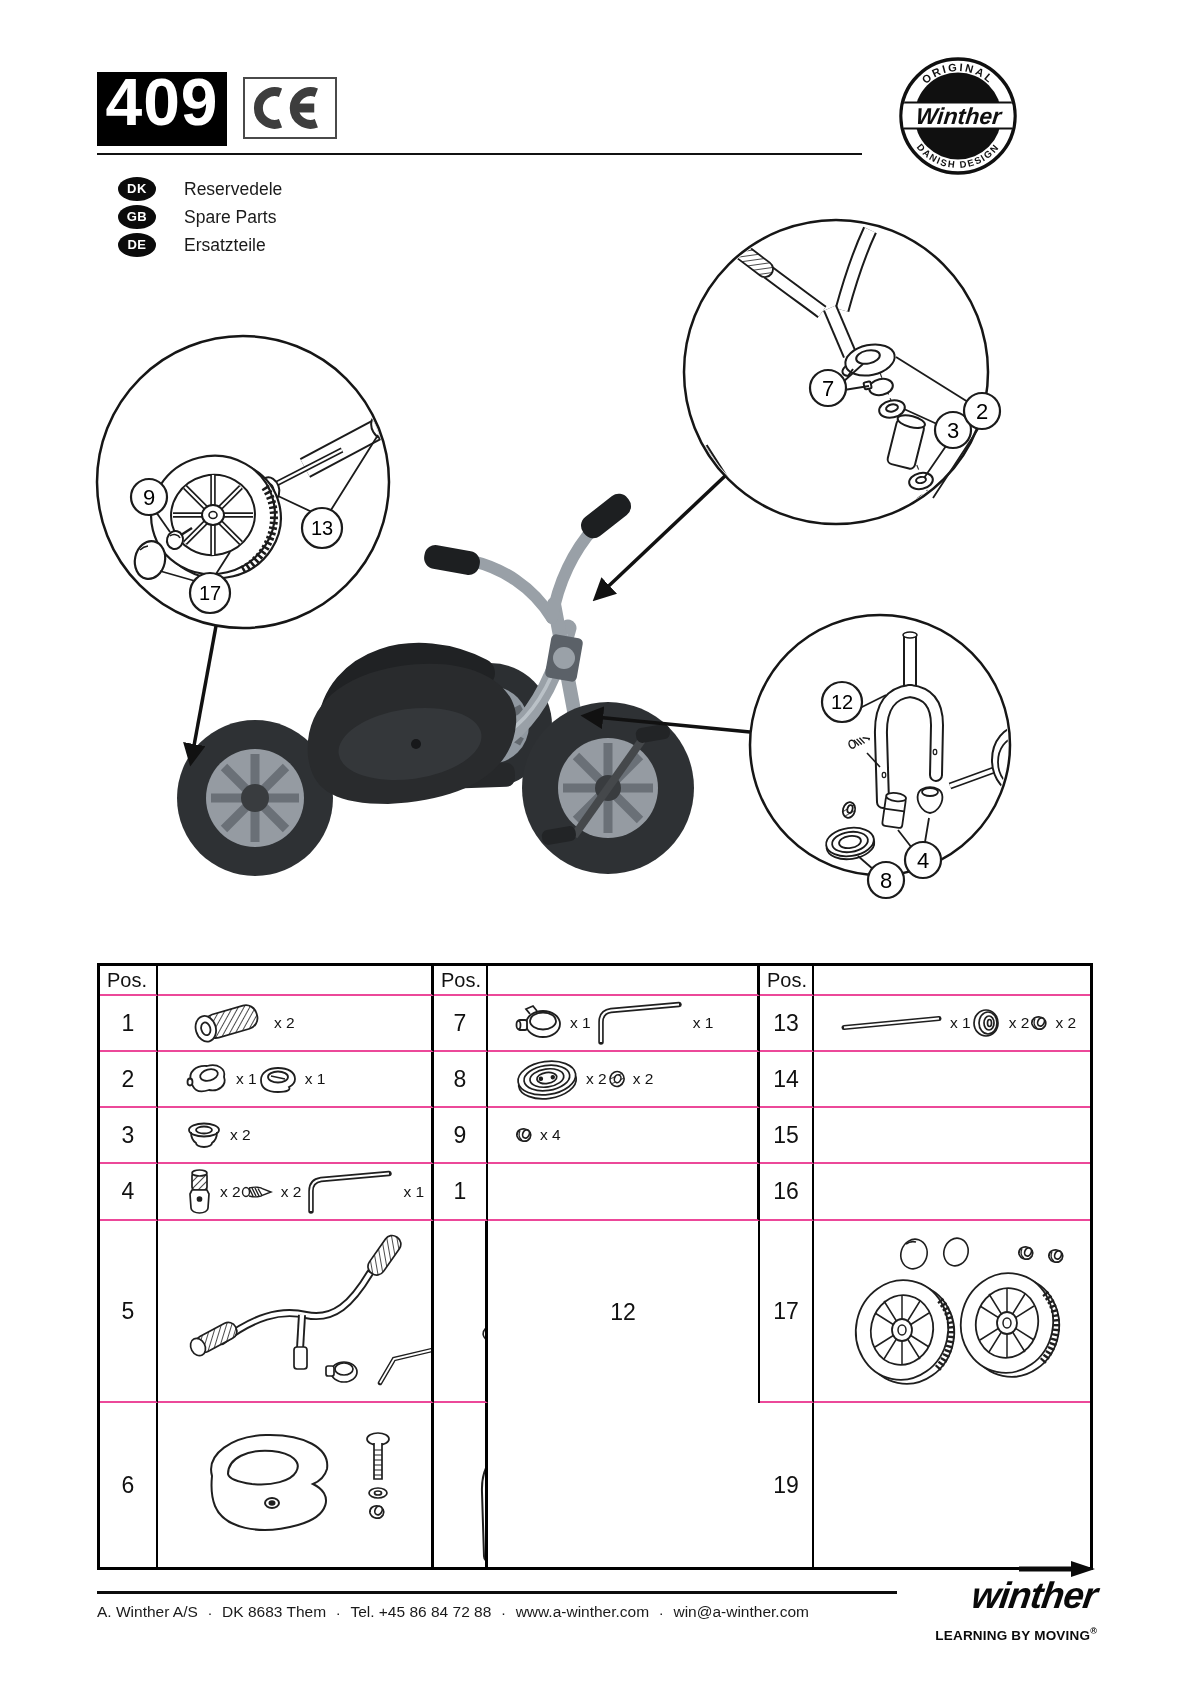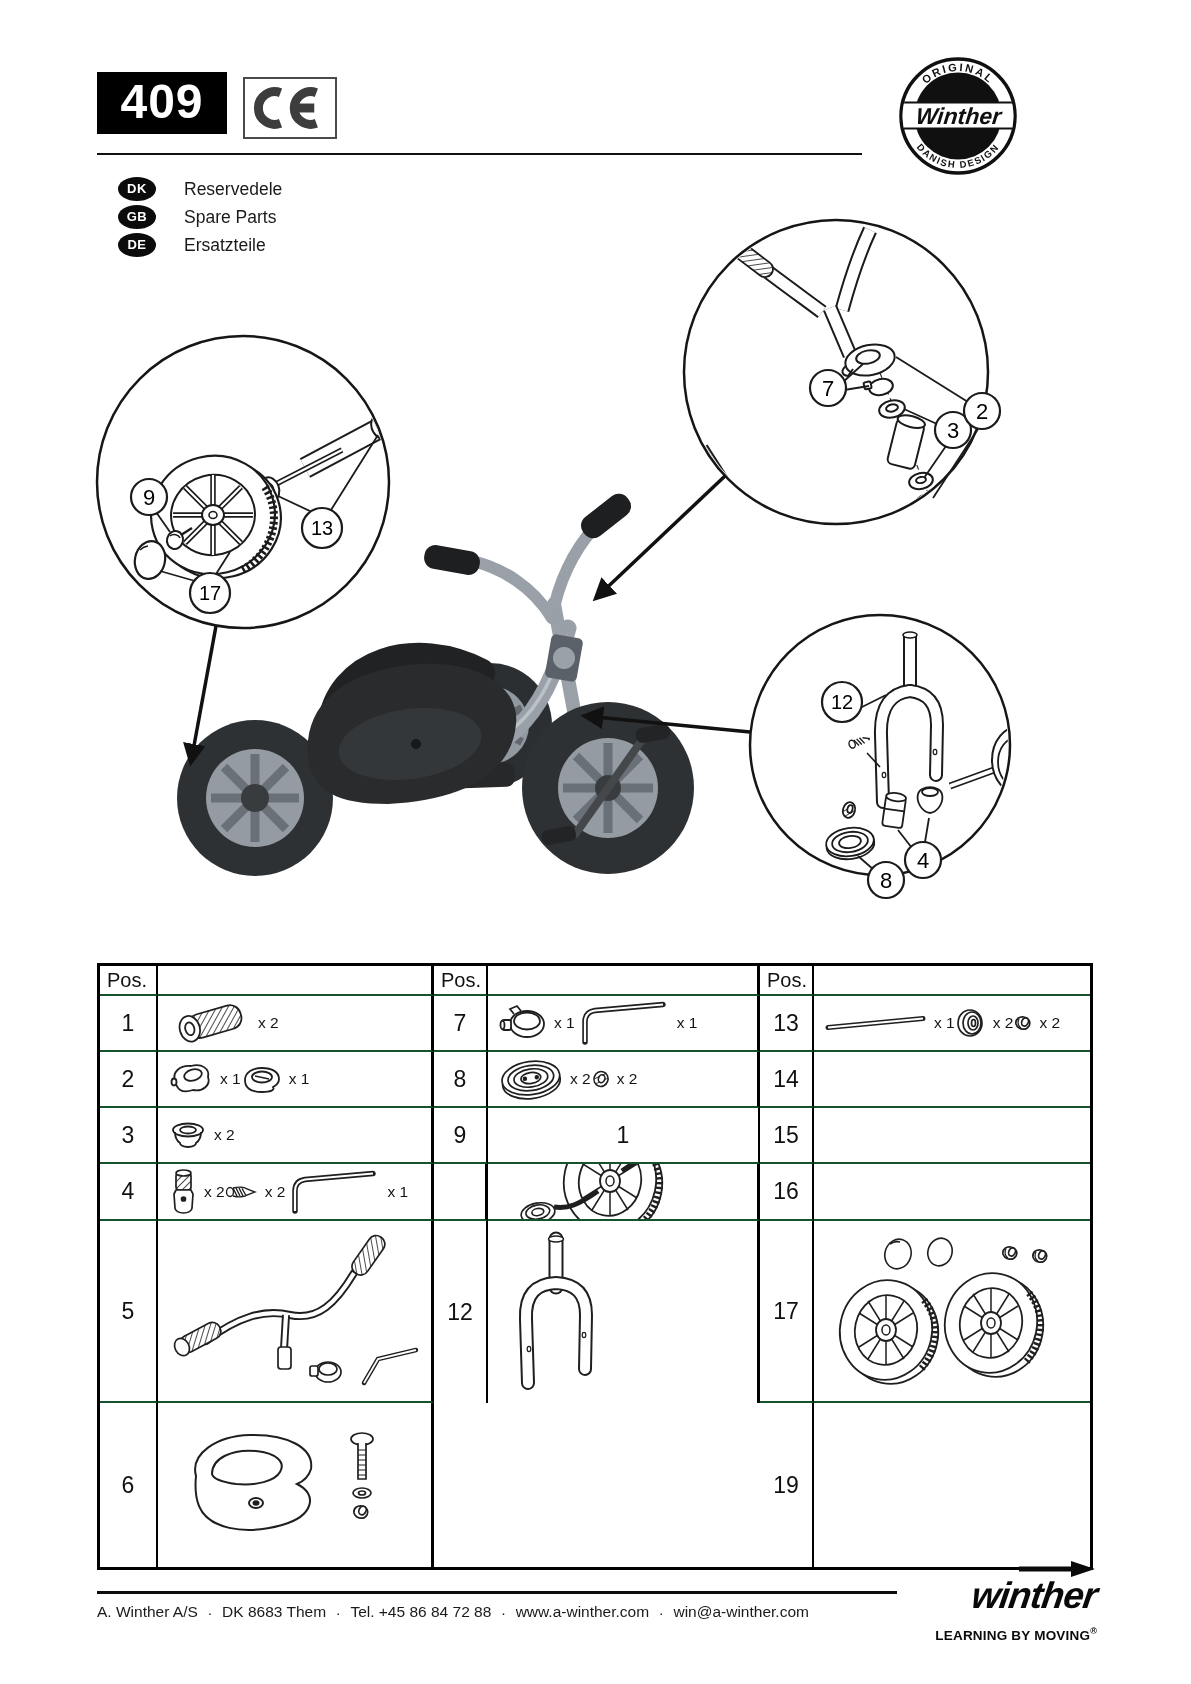--- a/index.html
+++ b/index.html
@@ -2,42 +2,42 @@
 <html><head>
 <meta charset="utf-8">
 <style>
   html,body{margin:0;padding:0;}
   body{
     width:1191px;height:1684px;position:relative;background:#fff;
     font-family:"Liberation Sans", sans-serif;color:#111;overflow:hidden;
   }
   .abs{position:absolute;}
   
-  .model-box{left:97px;top:72px;width:130px;height:62px;background:#000;color:#fff;
-    font-size:48px;font-weight:600;text-align:center;line-height:60px;letter-spacing:1px;}
+  .model-box{left:97px;top:72px;width:130px;height:74px;background:#000;color:#fff;
+    font-size:66px;font-weight:600;text-align:center;line-height:60px;letter-spacing:1px;}
   .ce-box{left:243px;top:77px;width:90px;height:58px;border:2px solid #4a4a4a;display:flex;align-items:center;justify-content:center;}
   .badge{left:898px;top:56px;width:120px;height:120px;}
   .header-rule{left:97px;top:153px;width:765px;height:2px;background:#111;}
   
   .langs{left:118px;top:175px;}
   .lang{display:flex;align-items:center;height:28px;}
   .lbadge{display:inline-block;width:38px;height:24px;background:#0b0b0b;color:#fff;border-radius:50%;
     font-size:13px;font-weight:bold;text-align:center;line-height:24px;letter-spacing:.5px;}
   .llabel{margin-left:28px;font-size:17.5px;color:#1a1a1a;}
   
   #diagram{left:80px;top:190px;}
   
   #parts-table{left:97px;top:963px;display:flex;border:3px solid #000;background:#fff;}
   .tgroup{display:grid;grid-template-rows:30px 56px 56px 56px 57px 182px 164px;}
   .g0{grid-template-columns:58px 276px;}
   .g1{grid-template-columns:54px 272px;}
   .g2{grid-template-columns:54px 276px;}
-  .tc{box-sizing:border-box;border-bottom:2px solid #14532d;display:flex;align-items:center;overflow:hidden;}
+  .tc{box-sizing:border-box;border-bottom:2px solid #ec4899;display:flex;align-items:center;overflow:hidden;}
   .pc{border-right:2px solid #000;justify-content:center;font-size:23px;}
-  .cc{border-right:3px solid #000;padding-left:10px;white-space:nowrap;}
+  .cc{border-right:3px solid #000;padding-left:26px;white-space:nowrap;}
   .g2 .cc{border-right:none;}
   .tc.last{border-bottom:none;}
   .tc.th{font-size:20px;}
   .pc.th{justify-content:flex-start;padding-left:7px;}
   .qty{font-size:15.5px;margin-left:6px;color:#141414;}
   .item + .item{margin-left:12px;}
   .item{display:inline-flex;align-items:center;}
   
   .footer-rule{left:97px;top:1591px;width:800px;height:2.5px;background:#0d0d0d;}
   .contact{left:97px;top:1603px;width:712px;display:flex;justify-content:space-between;align-items:center;
@@ -514,20 +514,32 @@
           <svg width="20" height="18" viewBox="0 0 20 18">
             <g stroke="#1f1f1f" stroke-width="1.6">
    <ellipse cx="10" cy="9" rx="7" ry="7.5" transform="rotate(20 10 9)" fill="url(#hatch)"></ellipse>
    <ellipse cx="10.5" cy="8.5" rx="3.2" ry="4" transform="rotate(20 10 9)" fill="#fff"></ellipse>
             </g>
           </svg>
         </span>
         <span class="qty">x 2</span>
       </div>
       <div class="tc pc">9</div>
+      <div class="tc cc">
+        <span class="item">
+          <svg width="20" height="18" viewBox="0 0 20 18">
+            <g stroke="#1f1f1f" stroke-width="1.7" fill="#fff">
+ <path d="M3 10 C2 5 7 2 11 3 C16 4 18 8 16 12 C13 17 5 16 3 10 Z"></path>
+ <path d="M6 5 C4 8 5 12 8 14" fill="none" stroke-width="1.3"></path>
+ <ellipse cx="12" cy="8" rx="3.2" ry="4.2" transform="rotate(25 12 8)"></ellipse>
+            </g>
+          </svg>
+        </span>
+        <span class="qty">x 4</span>
+      </div>
       <div class="tc pc">1</div>
       <div class="tc cc"></div>
       <div class="tc cc">
         <span class="item">
           <svg width="218" height="162" viewBox="0 0 218 162">
             <g transform="translate(112 70)" stroke="#1f1f1f" fill="#fff">
  <ellipse cx="6" cy="4" rx="46" ry="50" transform="rotate(12 6 4)" stroke-width="1.8"></ellipse>
  <ellipse cx="0" cy="0" rx="46" ry="50" transform="rotate(12 0 0)" stroke-width="1.8"></ellipse>
  <path d="M38 -30 A46 50 12 0 1 34 40" stroke-width="7" stroke-dasharray="2.4 2.4" fill="none"></path>
  <ellipse cx="0" cy="0" rx="31" ry="35" transform="rotate(12 0 0)" stroke-width="1.8"></ellipse>

